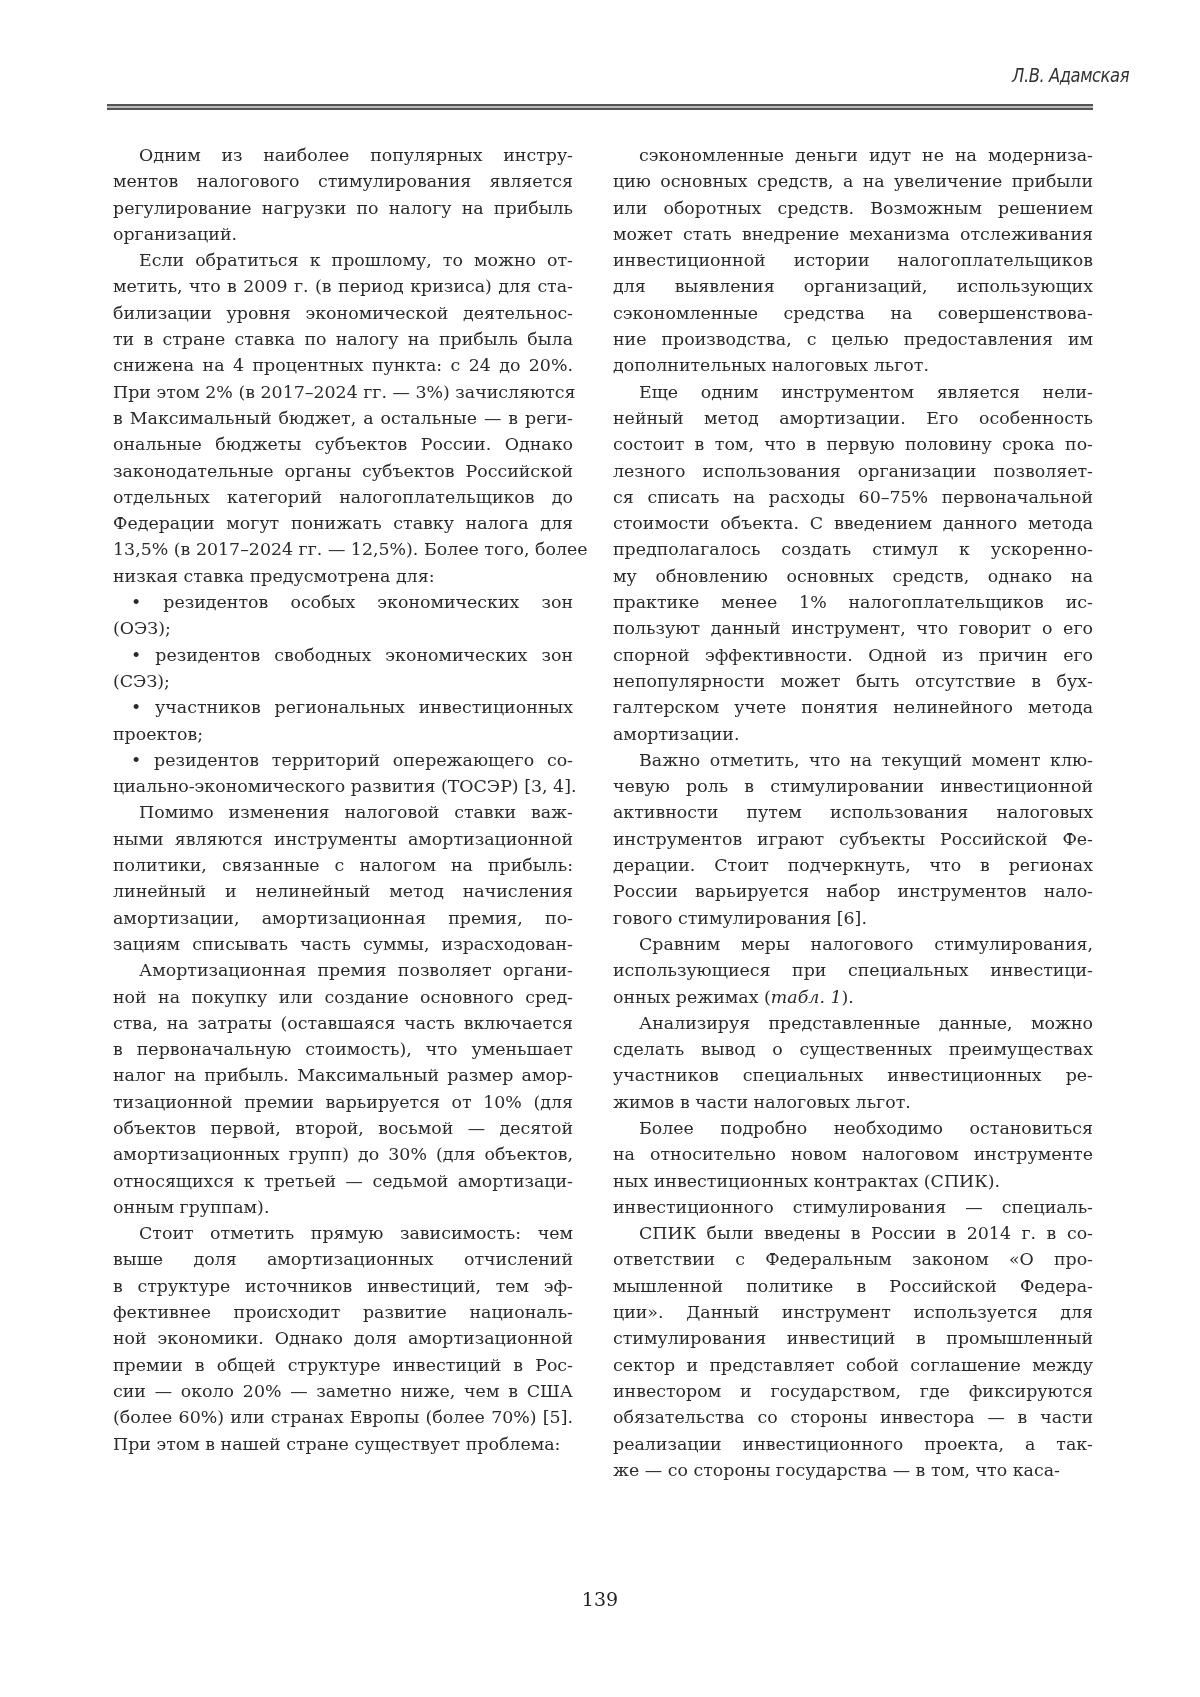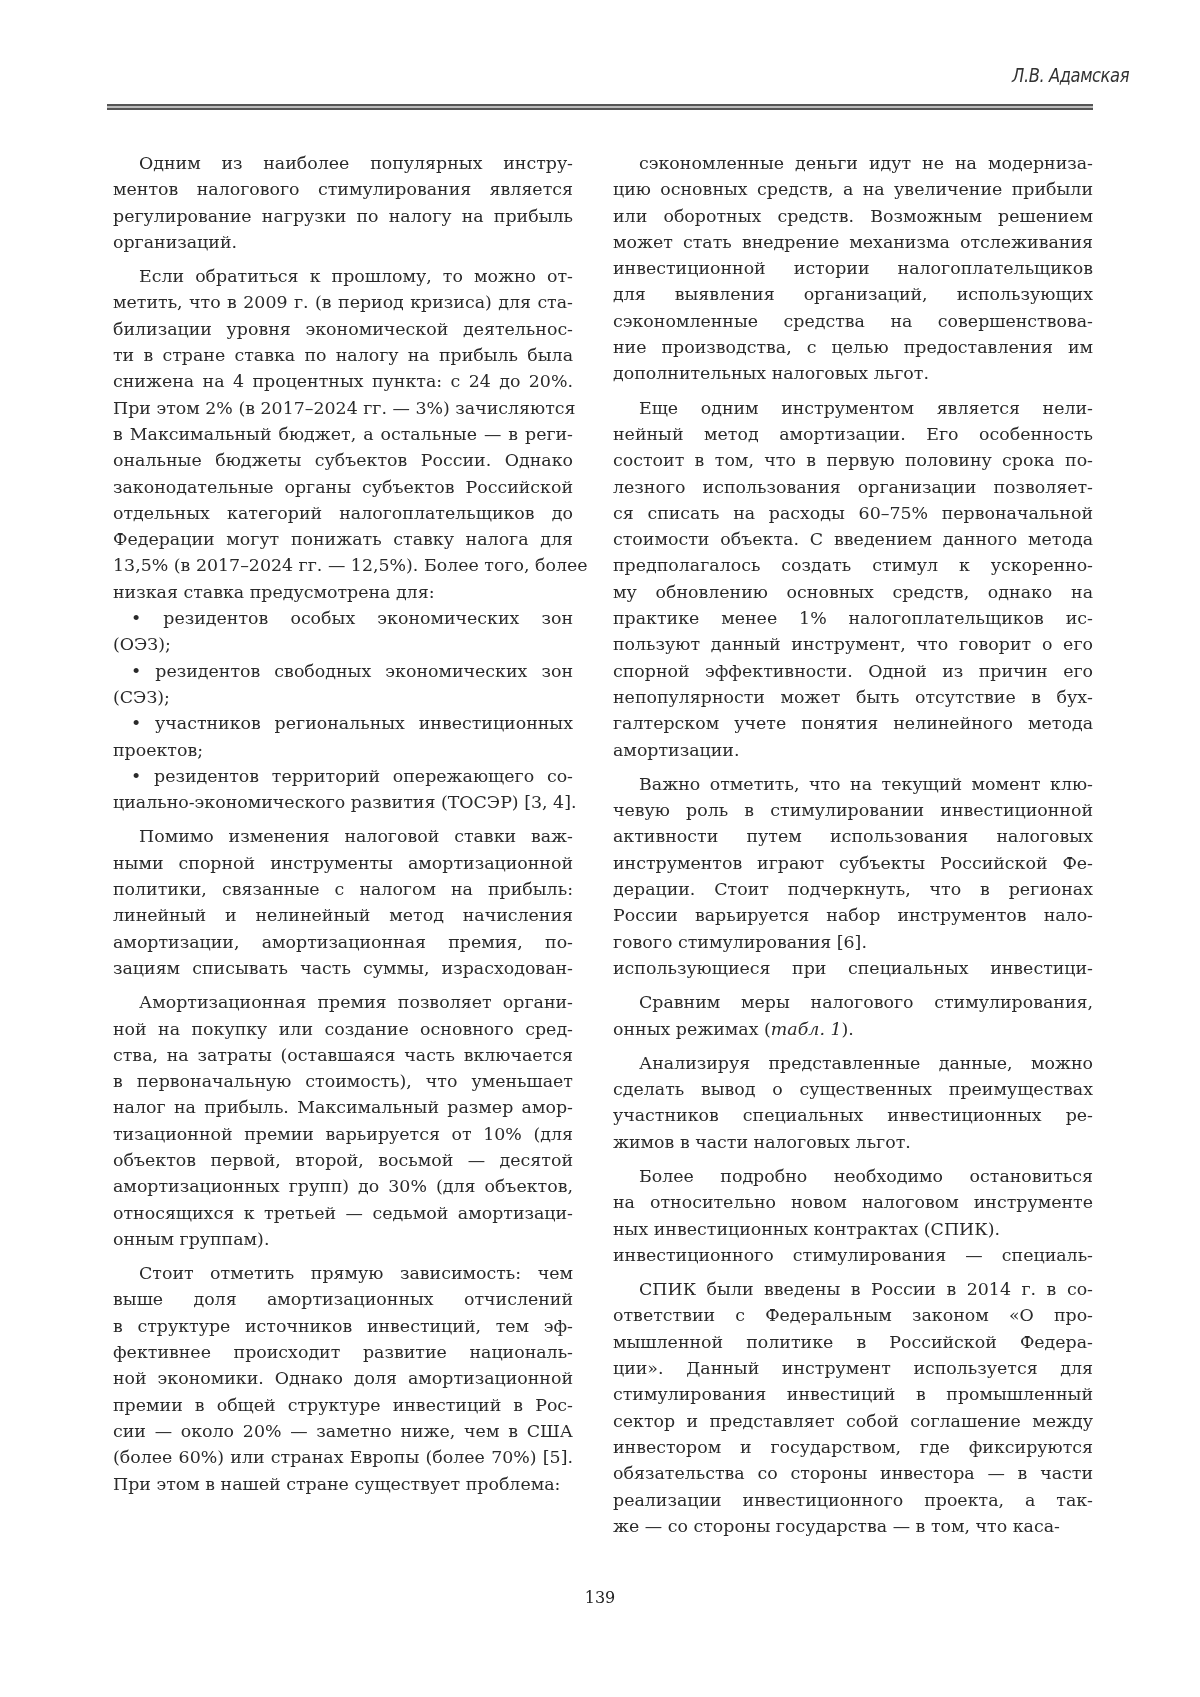--- a/index.html
+++ b/index.html
@@ -21,28 +21,28 @@
     font-family: "DejaVu Serif", serif;
     font-size: 17.4px; line-height: 26.3px; color: #2a2a2a;
   }
   .col-left { left: 113px; width: 460px; }
   .col-right { left: 613px; width: 480px; }
   .line {
     display: block; white-space: nowrap; text-align: justify;
     text-align-last: justify; height: 26.3px; overflow: visible;
   }
   .line.last { text-align-last: left; }
-  .line.indent { padding-left: 26px; margin-top: 8px; }
+  .line.indent { padding-left: 26px; }
   .line.bullet { padding-left: 18px; }
   .para { display: block; margin: 0 0 0 0; }
   .para + .para { margin-top: 0px; }
   em { font-style: italic; }
   .page-number {
     position: absolute; top: 1588px; left: 0; width: 1200px; text-align: center;
-    font-family: "DejaVu Serif", serif; font-size: 16px; color: #222;
+    font-family: "DejaVu Serif", serif; font-size: 19px; color: #222;
   }
 </style>
 </head>
 <body>
 
 <div class="page">
   <div class="running-head">Л.В. Адамская</div>
   <div class="head-rule"></div>
 
   <div class="col col-left" id="col-left">
@@ -78,21 +78,21 @@
       <div class="para">
         <span class="line bullet">• участников региональных инвестиционных</span>
         <span class="line last">проектов;</span>
       </div>
       <div class="para">
         <span class="line bullet">• резидентов территорий опережающего со-</span>
         <span class="line last">циально-экономического развития (ТОСЭР) [3, 4].</span>
       </div>
       <div class="para">
         <span class="line indent">Помимо изменения налоговой ставки важ-</span>
-        <span class="line">ными спорной инструменты амортизационной</span>
+        <span class="line">ными являются инструменты амортизационной</span>
         <span class="line">политики, связанные с налогом на прибыль:</span>
         <span class="line">линейный и нелинейный метод начисления</span>
         <span class="line">амортизации, амортизационная премия, по-</span>
       </div>
       <div class="para">
         <span class="line">зациям списывать часть суммы, израсходован-</span>
         <span class="line indent">Амортизационная премия позволяет органи-</span>
         <span class="line">ной на покупку или создание основного сред-</span>
         <span class="line">ства, на затраты (оставшаяся часть включается</span>
         <span class="line">в первоначальную стоимость), что уменьшает</span>
@@ -146,22 +146,22 @@
       <div class="para">
         <span class="line indent">Важно отметить, что на текущий момент клю-</span>
         <span class="line">чевую роль в стимулировании инвестиционной</span>
         <span class="line">активности путем использования налоговых</span>
         <span class="line">инструментов играют субъекты Российской Фе-</span>
         <span class="line">дерации. Стоит подчеркнуть, что в регионах</span>
         <span class="line">России варьируется набор инструментов нало-</span>
         <span class="line last">гового стимулирования [6].</span>
       </div>
       <div class="para">
+        <span class="line indent">Сравним меры налогового стимулирования,</span>
         <span class="line">использующиеся при специальных инвестици-</span>
-        <span class="line indent">Сравним меры налогового стимулирования,</span>
         <span class="line last">онных режимах (<em>табл. 1</em>).</span>
       </div>
       <div class="para">
         <span class="line indent">Анализируя представленные данные, можно</span>
         <span class="line">сделать вывод о существенных преимуществах</span>
         <span class="line">участников специальных инвестиционных ре-</span>
         <span class="line last">жимов в части налоговых льгот.</span>
       </div>
       <div class="para">
         <span class="line indent">Более подробно необходимо остановиться</span>

